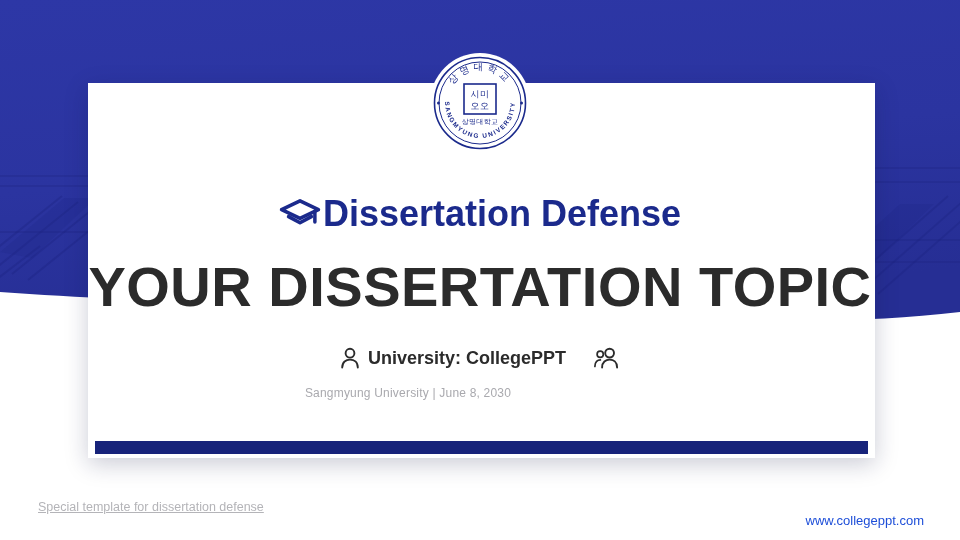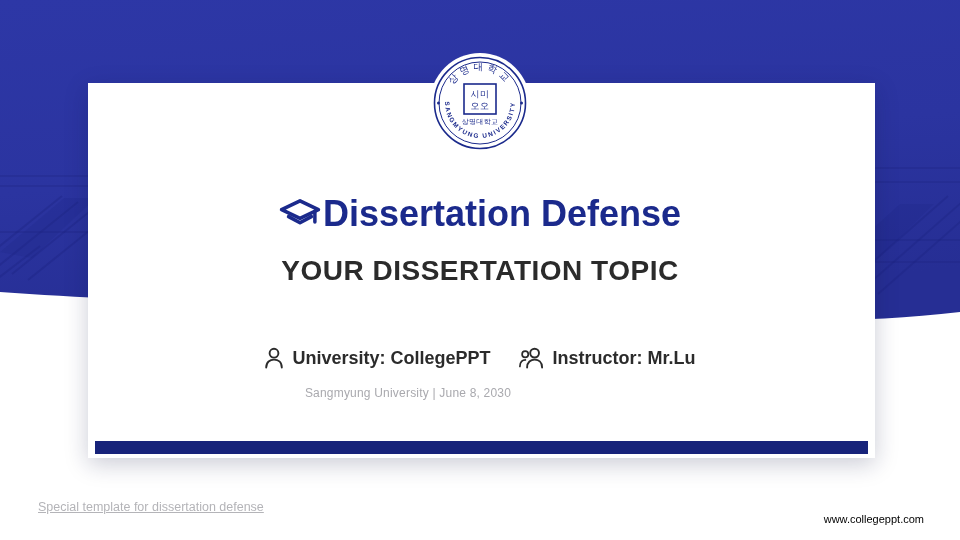--- a/index.html
+++ b/index.html
@@ -88,21 +88,21 @@
     white-space: nowrap;
     line-height: 1;
   }
 
   .topic {
     position: absolute;
     left: 0;
     top: 256px;
     width: 960px;
     text-align: center;
-    font-size: 28px;
+    font-size: 56px;
     font-weight: bold;
     color: #2b2b2b;
     letter-spacing: 0.5px;
     line-height: 1.1;
     z-index: 7;
   }
 
   
   .people-row {
     position: absolute;
@@ -147,22 +147,22 @@
     top: 500px;
     font-size: 12.5px;
     color: #b4b4b8;
     z-index: 8;
     text-decoration: underline;
   }
   .footer-right {
     position: absolute;
     right: 36px;
     top: 513px;
-    font-size: 11px;
-    color: #000000;
+    font-size: 13px;
+    color: #1d4ed8;
     z-index: 8;
   }
 </style>
 </head>
 <body>
 
 <div id="slide">
 
   <div class="blue-band">
     <svg width="960" height="330" viewBox="0 0 960 330" xmlns="http://www.w3.org/2000/svg">
@@ -274,21 +274,20 @@
 
     <div class="person-item">
       <span>
         <svg width="26" height="22" viewBox="0 0 26 22" xmlns="http://www.w3.org/2000/svg">
           <circle cx="6.2" cy="7.2" r="3.1" fill="none" stroke="#2b2b2b" stroke-width="1.7"></circle>
           <path d="M0.9,19.5 C0.9,14.8 3.6,12.9 6.4,12.9" fill="none" stroke="#2b2b2b" stroke-width="1.7" stroke-linecap="round"></path>
           <circle cx="15.6" cy="6.1" r="4.4" fill="none" stroke="#2b2b2b" stroke-width="1.9"></circle>
           <path d="M8.1,20.5 C8.1,14.9 11.8,12.6 15.6,12.6 C19.4,12.6 23.1,14.9 23.1,20.5" fill="none" stroke="#2b2b2b" stroke-width="1.9" stroke-linecap="round"></path>
         </svg>
       </span>
-      <span class="person-label">Instructor: Mr.Lu</span>
     </div>
   </div>
 
   <div class="meta-line">Sangmyung University | June 8, 2030</div>
 
   <div class="footer-left">Special template for dissertation defense</div>
   <div class="footer-right">www.collegeppt.com</div>
 
 </div>
 

